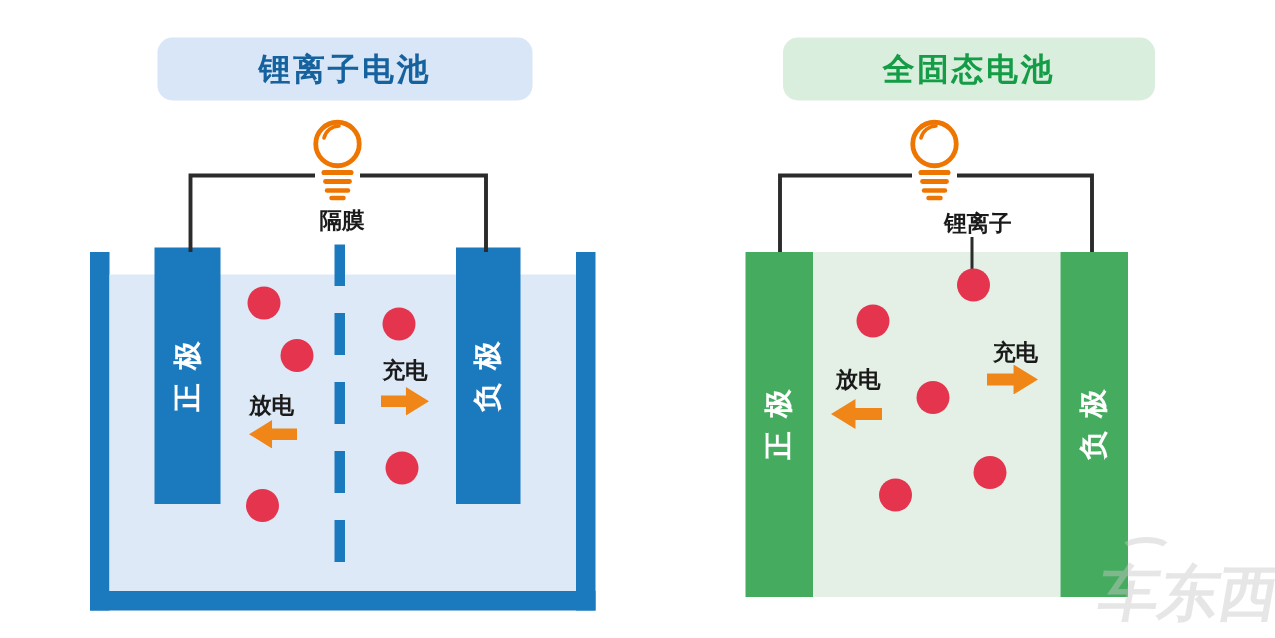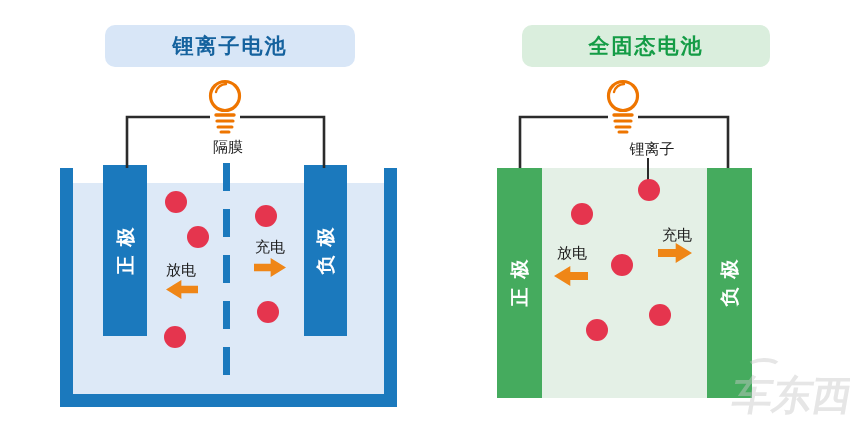--- a/index.html
+++ b/index.html
@@ -32,21 +32,21 @@
   #r-pos{left:497px;top:168px;width:45px;height:230px;}
   #r-neg{left:707px;top:168px;width:45px;height:230px;}
 
   #separator{position:absolute;left:223px;top:163px;width:7px;height:214px;
     background:repeating-linear-gradient(180deg,var(--blue) 0 28px,transparent 28px 46px);}
 
   
   #electrolyte{position:absolute;left:542px;top:168px;width:165px;height:230px;background:var(--green-light);}
 
   
-  .mini-label{position:absolute;font-size:15px;font-weight:400;color:var(--label-dark);
+  .mini-label{position:absolute;font-size:15px;font-weight:700;color:var(--label-dark);
     white-space:nowrap;transform:translateX(-50%);}
   #separator-label{left:228px;top:138px;}
   #ion-label{left:652px;top:140px;}
   #l-discharge-label{left:181px;top:261px;}
   #l-charge-label{left:270px;top:238px;}
   #r-discharge-label{left:572px;top:244px;}
   #r-charge-label{left:677px;top:226px;}
 
   #electrolyte-label{position:absolute;left:627px;top:352px;transform:translateX(-50%);
     font-size:20px;font-weight:bold;color:var(--green-text);white-space:nowrap;letter-spacing:1px;}

